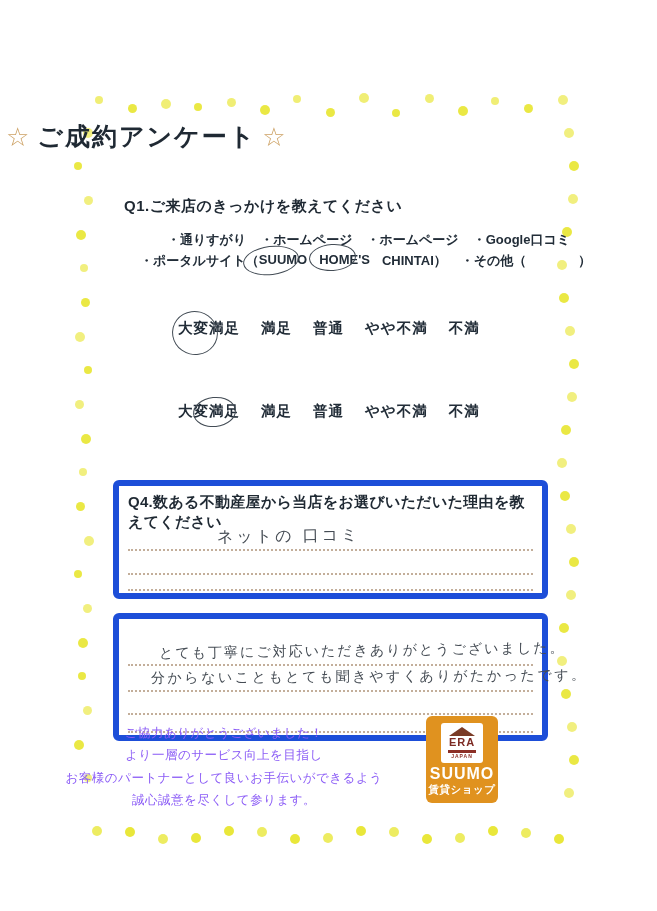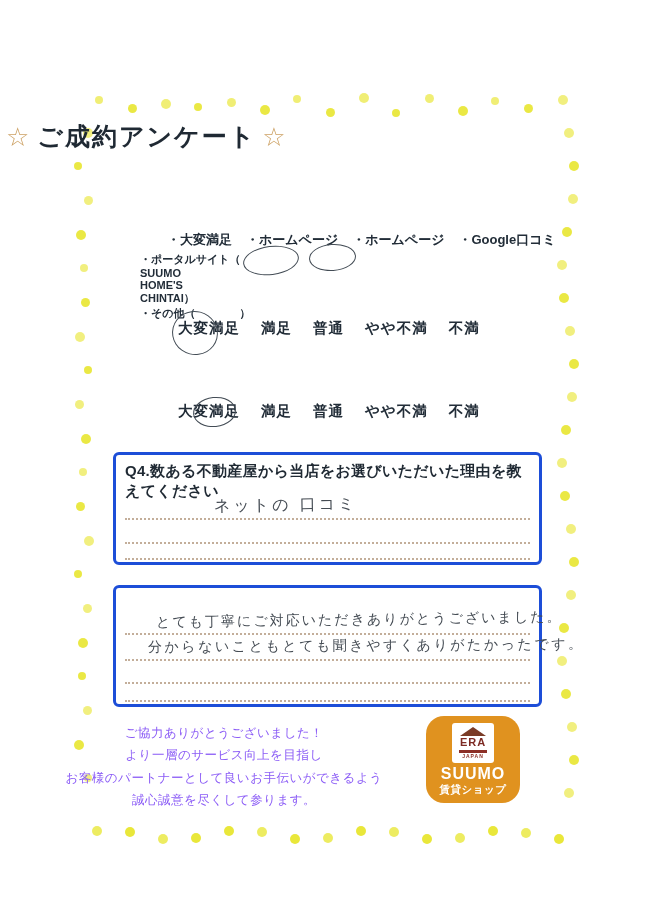--- a/index.html
+++ b/index.html
@@ -8,32 +8,32 @@
     font-family:"Liberation Sans","DejaVu Sans",sans-serif;color:#202b35;
   }
   .dot{position:absolute;border-radius:50%;background:#e9e73a;}
   .title{position:absolute;left:0;top:120px;width:100%;text-align:left;
     font-size:25px;font-weight:800;letter-spacing:2px;color:#1f2933;}
   .title .star{color:#cda265;font-weight:400;font-size:26px;vertical-align:-1px;padding:0 6px;}
   .heading{position:absolute;font-weight:800;color:#1f2933;letter-spacing:0.5px;}
   .q-heading{font-size:15px;}
   .opt-row{position:absolute;display:flex;font-weight:700;color:#222d38;}
   .opt-row1{left:167px;top:231px;font-size:13px;gap:14px;}
-  .opt-row2{left:140px;top:252px;font-size:11px;font-weight:700;flex-direction:column;}
+  .opt-row2{left:140px;top:252px;font-size:13px;font-weight:700;}
   .sat-row{font-size:14.5px;gap:21px;letter-spacing:1px;}
   .circle-mark{position:absolute;border:1.6px solid #434c55;border-radius:50%;background:transparent;}
-  .box{position:absolute;left:113px;width:423px;border:3px solid #1d4ed8;border-radius:6px;background:#fff;}
+  .box{position:absolute;left:113px;width:423px;border:6px solid #1d4ed8;border-radius:6px;background:#fff;margin-top:28px;}
   .box .bh{padding:6px 10px 0 9px;font-size:15px;font-weight:800;line-height:1.3;letter-spacing:0.3px;color:#1f2933;}
   .dotline{position:absolute;left:9px;right:9px;border-bottom:2px dotted #c3ae9a;height:0;}
   .hand{position:absolute;color:#454c54;font-size:15px;letter-spacing:3px;white-space:nowrap;
     transform:rotate(-0.8deg);font-family:"DejaVu Sans",sans-serif;}
   .footer-text{position:absolute;left:58px;top:722px;width:332px;text-align:center;
     font-size:12.5px;line-height:1.78;color:#8b5cf6;letter-spacing:0.5px;}
-  .logo{position:absolute;left:426px;top:716px;width:94px;height:87px;background:#e0921f;
-    border-radius:18px;text-align:center;}
+  .logo{position:absolute;left:426px;top:716px;width:72px;height:87px;background:#e0921f;
+    border-radius:6px;text-align:center;}
   .era-badge{width:42px;height:40px;background:#ffffff;border-radius:3px;margin:7px auto 2px auto;padding-top:3px;box-sizing:border-box;}
   .era-roof{width:0;height:0;margin:1px auto 1px auto;
     border-left:13px solid transparent;border-right:13px solid transparent;border-bottom:9px solid #7a3b26;}
   .era-word{font-size:11px;font-weight:800;color:#7d2b24;letter-spacing:1px;line-height:1;}
   .era-bar{width:28px;height:3px;background:#8c2f26;margin:2px auto 1px auto;}
   .era-country{font-size:5px;font-weight:700;color:#8c2f26;letter-spacing:1px;line-height:1;}
   .logo-brand{color:#ffffff;font-weight:800;font-size:16px;letter-spacing:1px;line-height:1.1;}
   .logo-sub{color:#ffffff;font-weight:800;font-size:10.5px;letter-spacing:0.5px;}
 </style>
 </head>
@@ -112,22 +112,23 @@
       <div class="dot" style="left: 455px; top: 832.532px; width: 10px; height: 10px; opacity: 0.8; background: rgb(233, 231, 58);"></div>
       <div class="dot" style="left: 488px; top: 825.655px; width: 10px; height: 10px; opacity: 1; background: rgb(233, 231, 58);"></div>
       <div class="dot" style="left: 521px; top: 827.584px; width: 10px; height: 10px; opacity: 0.8; background: rgb(233, 231, 58);"></div>
       <div class="dot" style="left: 554px; top: 834.409px; width: 10px; height: 10px; opacity: 1; background: rgb(233, 231, 58);"></div>
     </div>
 
   <div class="title">
     <span class="star">☆</span><span>ご成約アンケート</span><span class="star">☆</span>
   </div>
 
+  <div class="heading q-heading" style="left:124px;top:197px;">Q1.ご来店のきっかけを教えてください</div>
   <div class="opt-row opt-row1">
-    <span>・大変満足</span>
+    <span>・通りすがり</span>
     <span>・ホームページ</span>
     <span>・ホームページ</span>
     <span>・Google口コミ</span>
   </div>
   <div class="opt-row opt-row2">
     <span>・ポータルサイト（</span>
     <span>SUUMO</span>
     <span style="width:12px;"></span>
     <span>HOME'S</span>
     <span style="width:12px;"></span>

